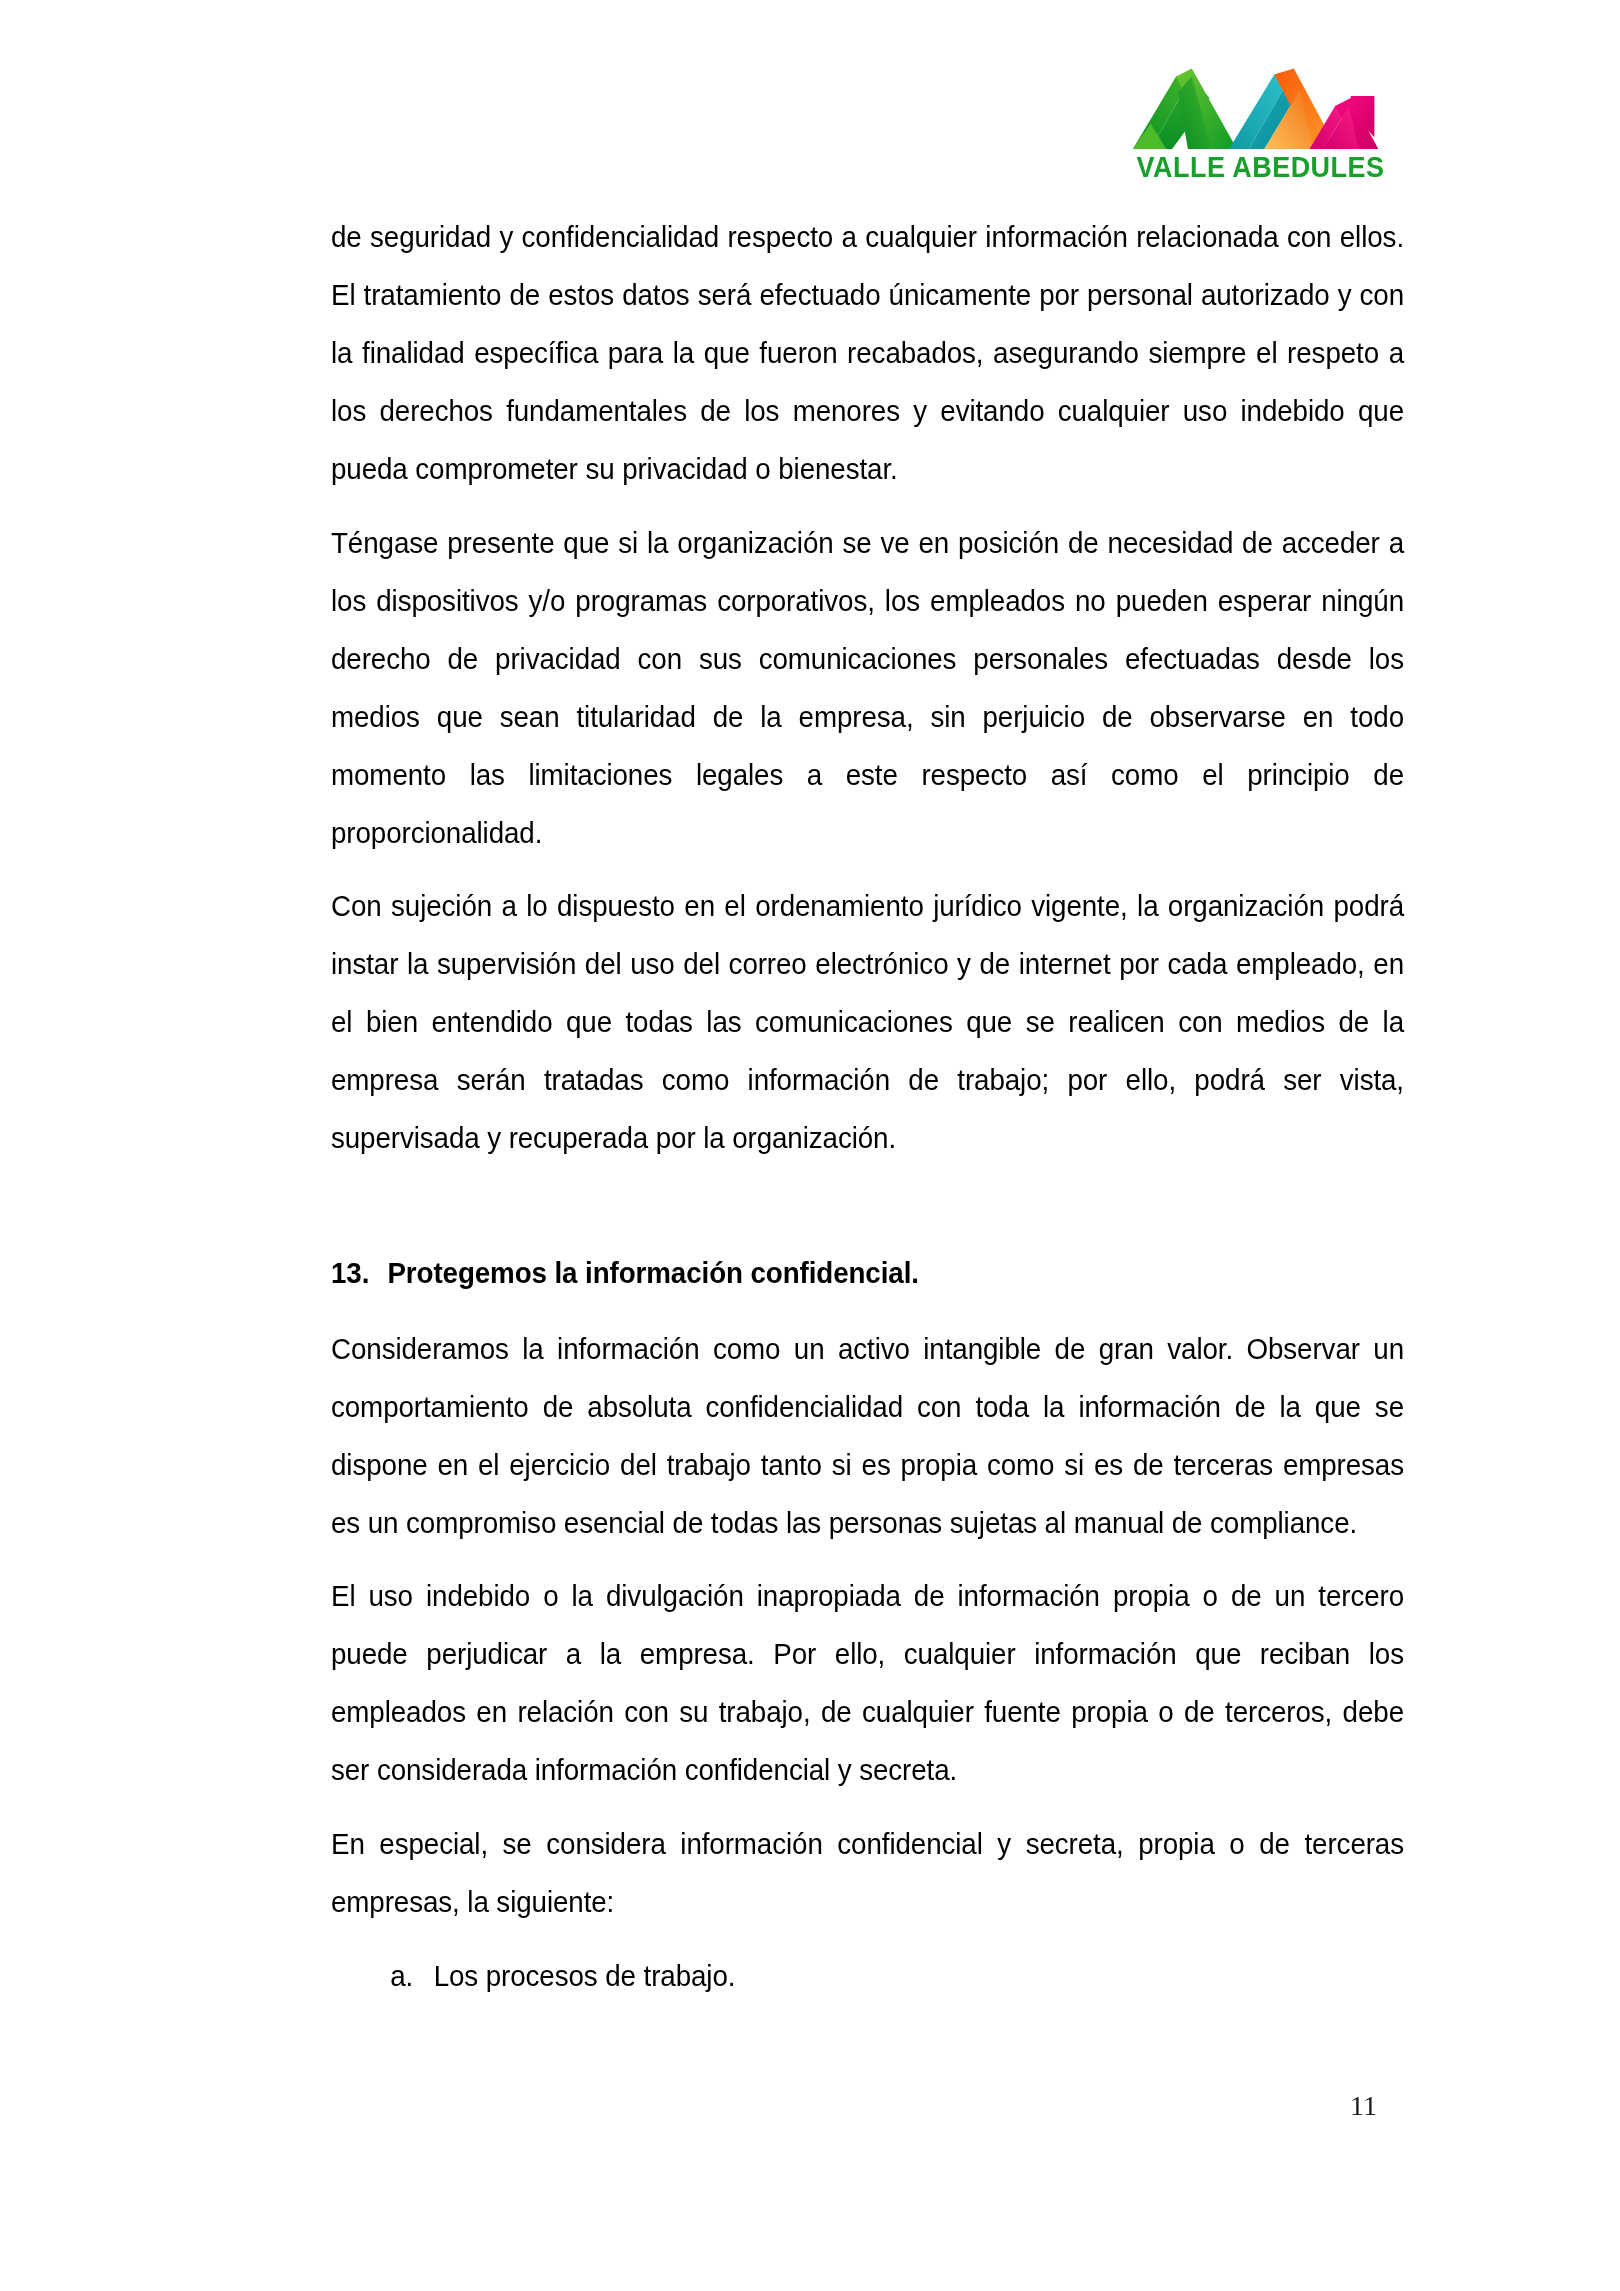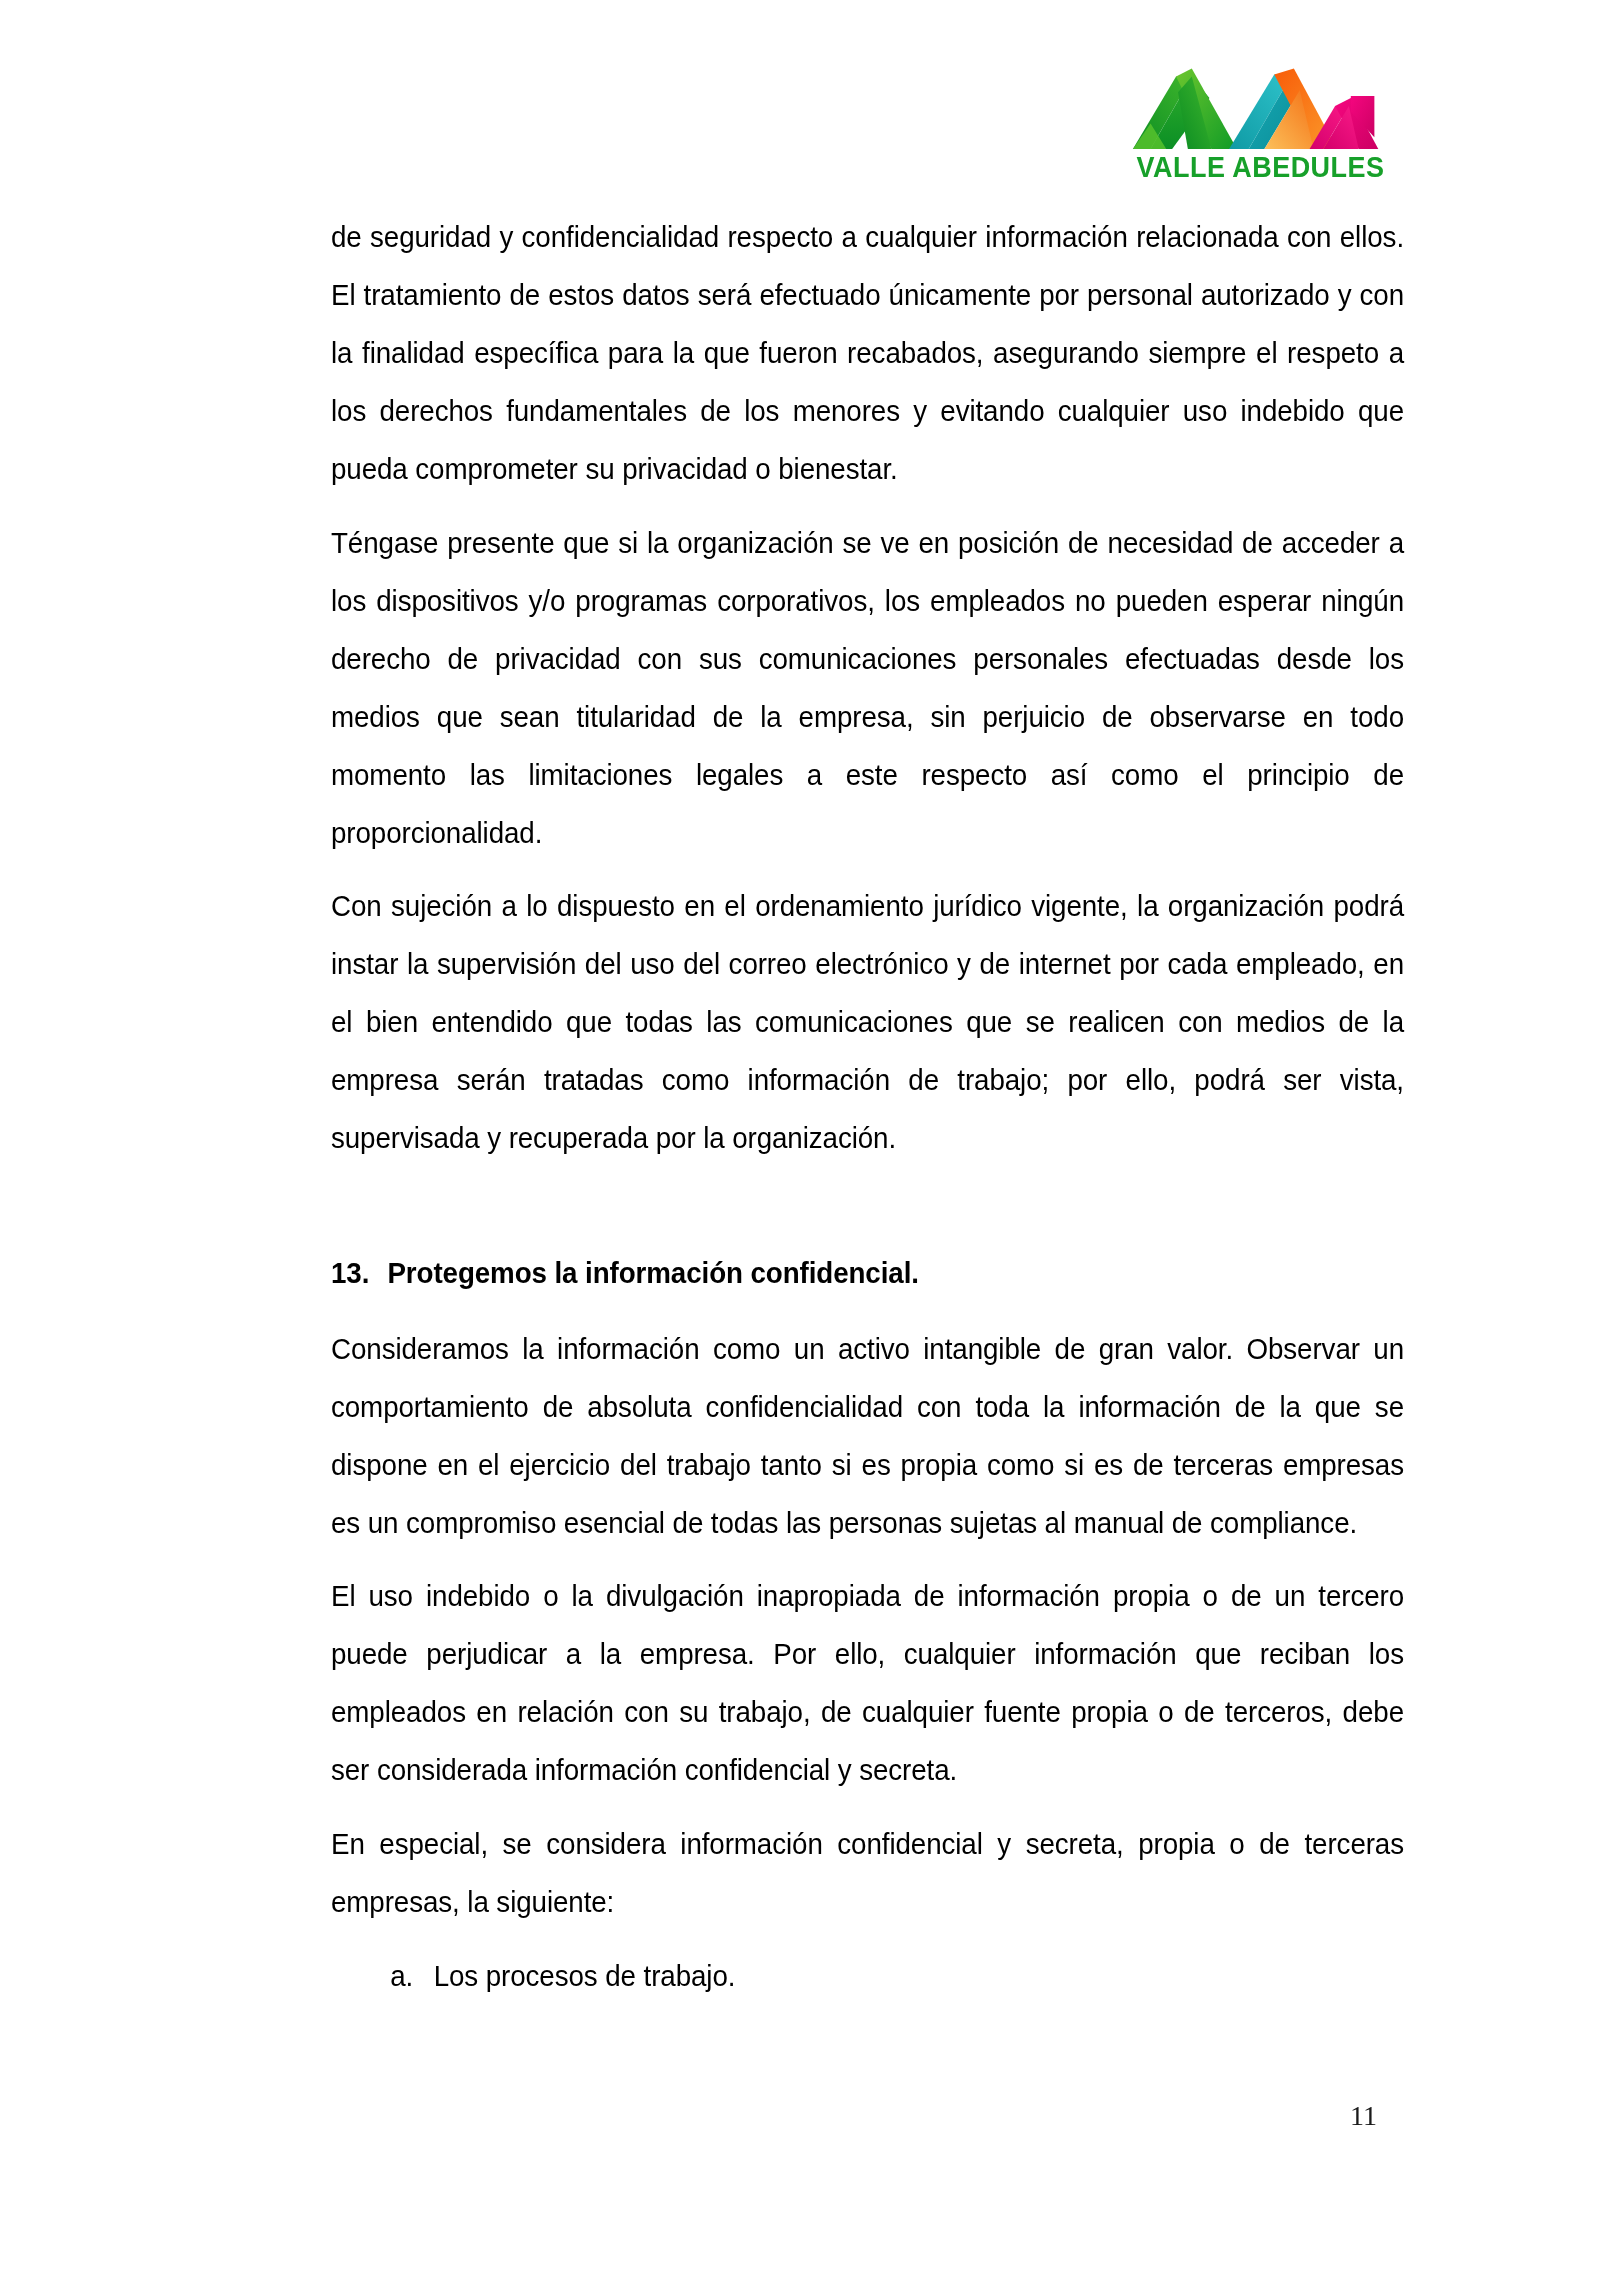--- a/index.html
+++ b/index.html
@@ -103,21 +103,21 @@
     white-space: nowrap;
     padding-left: 64px;
     letter-spacing: -0.1px;
   }
   .list-item .marker { display: inline-block; width: 47px; }
 
   
   .page-footer {
     position: absolute;
     left: 0;
-    bottom: 8px;
+    bottom: 18px;
     width: 1620px;
     height: 186px;
     margin-top: 16px;
   }
   .page-number {
     position: absolute;
     right: 243px;
     top: 2px;
     font-family: "Liberation Serif", serif;
     font-size: 28px;

